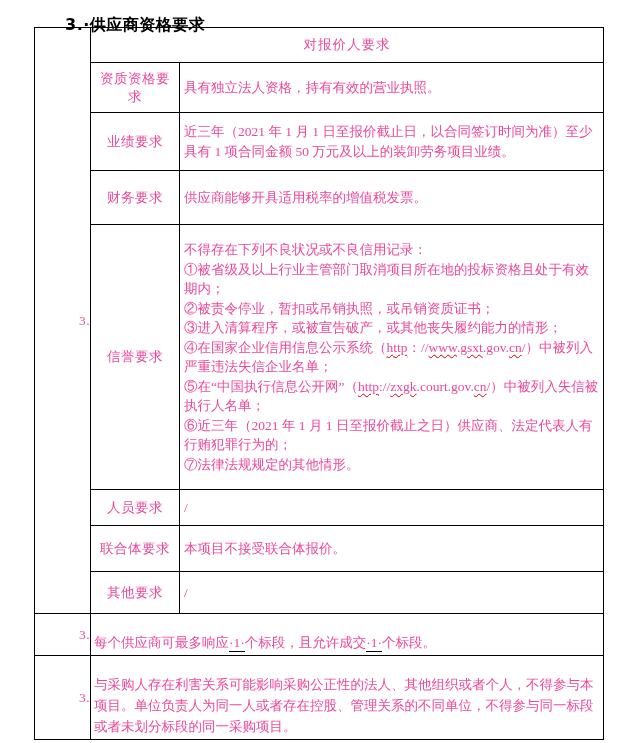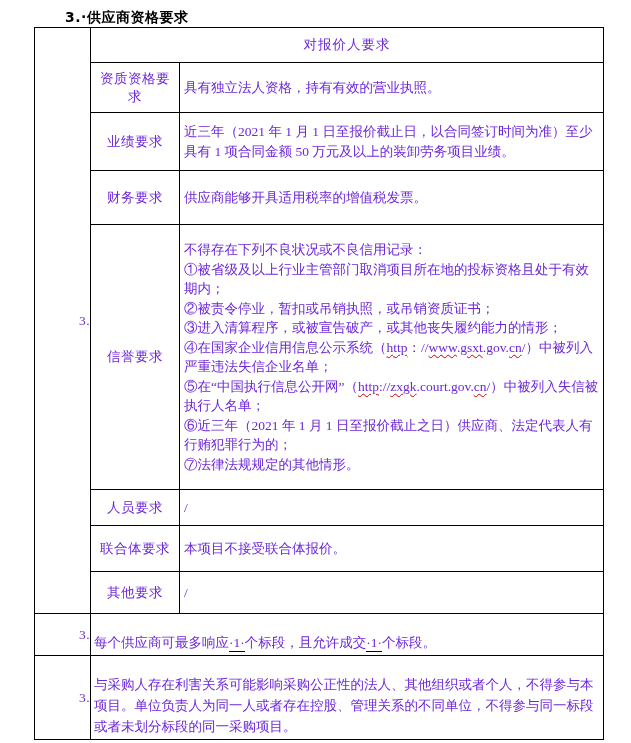--- a/index.html
+++ b/index.html
@@ -9,39 +9,39 @@
     width: 631px;
     height: 743px;
     background: #ffffff;
     color: #000000;
     font-family: "Liberation Serif", "DejaVu Serif", serif;
     overflow: hidden;
   }
   .doc-title {
     position: absolute;
     left: 65px;
-    top: 9px;
+    top: 15px;
     font-family: "DejaVu Sans", "Liberation Sans", sans-serif;
-    font-size: 14px;
+    font-size: 16px;
     font-weight: bold;
     letter-spacing: 0.5px;
     white-space: nowrap;
   }
   table.req {
     position: absolute;
     left: 34px;
     top: 27px;
     width: 569px;
     border-collapse: collapse;
     table-layout: fixed;
   }
   table.req td {
     border: 1px solid #000000;
     font-size: 13.5px;
-    color: #6d28d9;
+    color: #ec4899;
     vertical-align: middle;
     overflow: hidden;
   }
   .col-num   { width: 56px; }
   .col-label { width: 89px; }
   .col-body  { width: 424px; }
 
   tr.r-head  td { height: 35px; }
   tr.r-qual  td { height: 50px; }
   tr.r-perf  td { height: 58px; }

